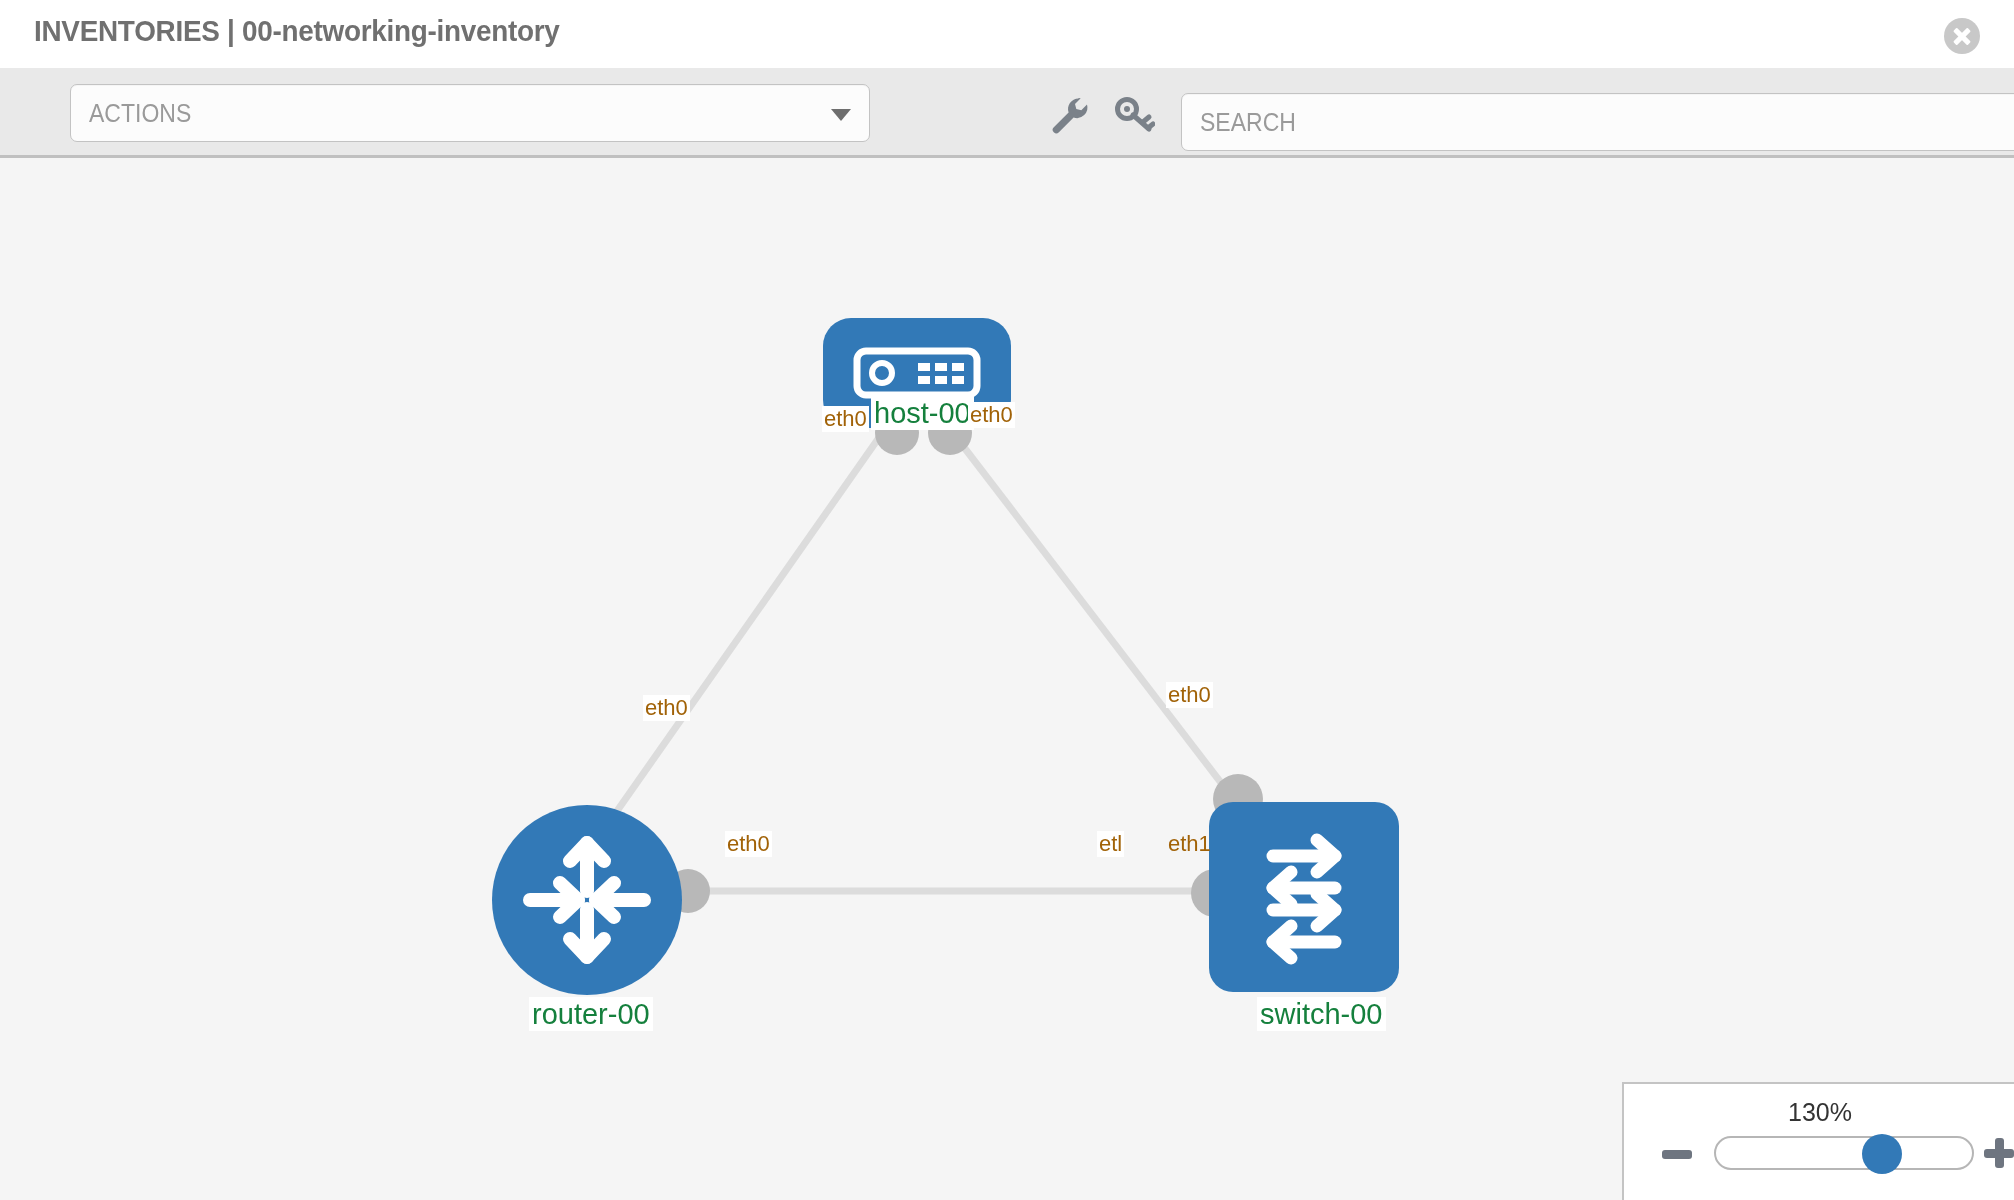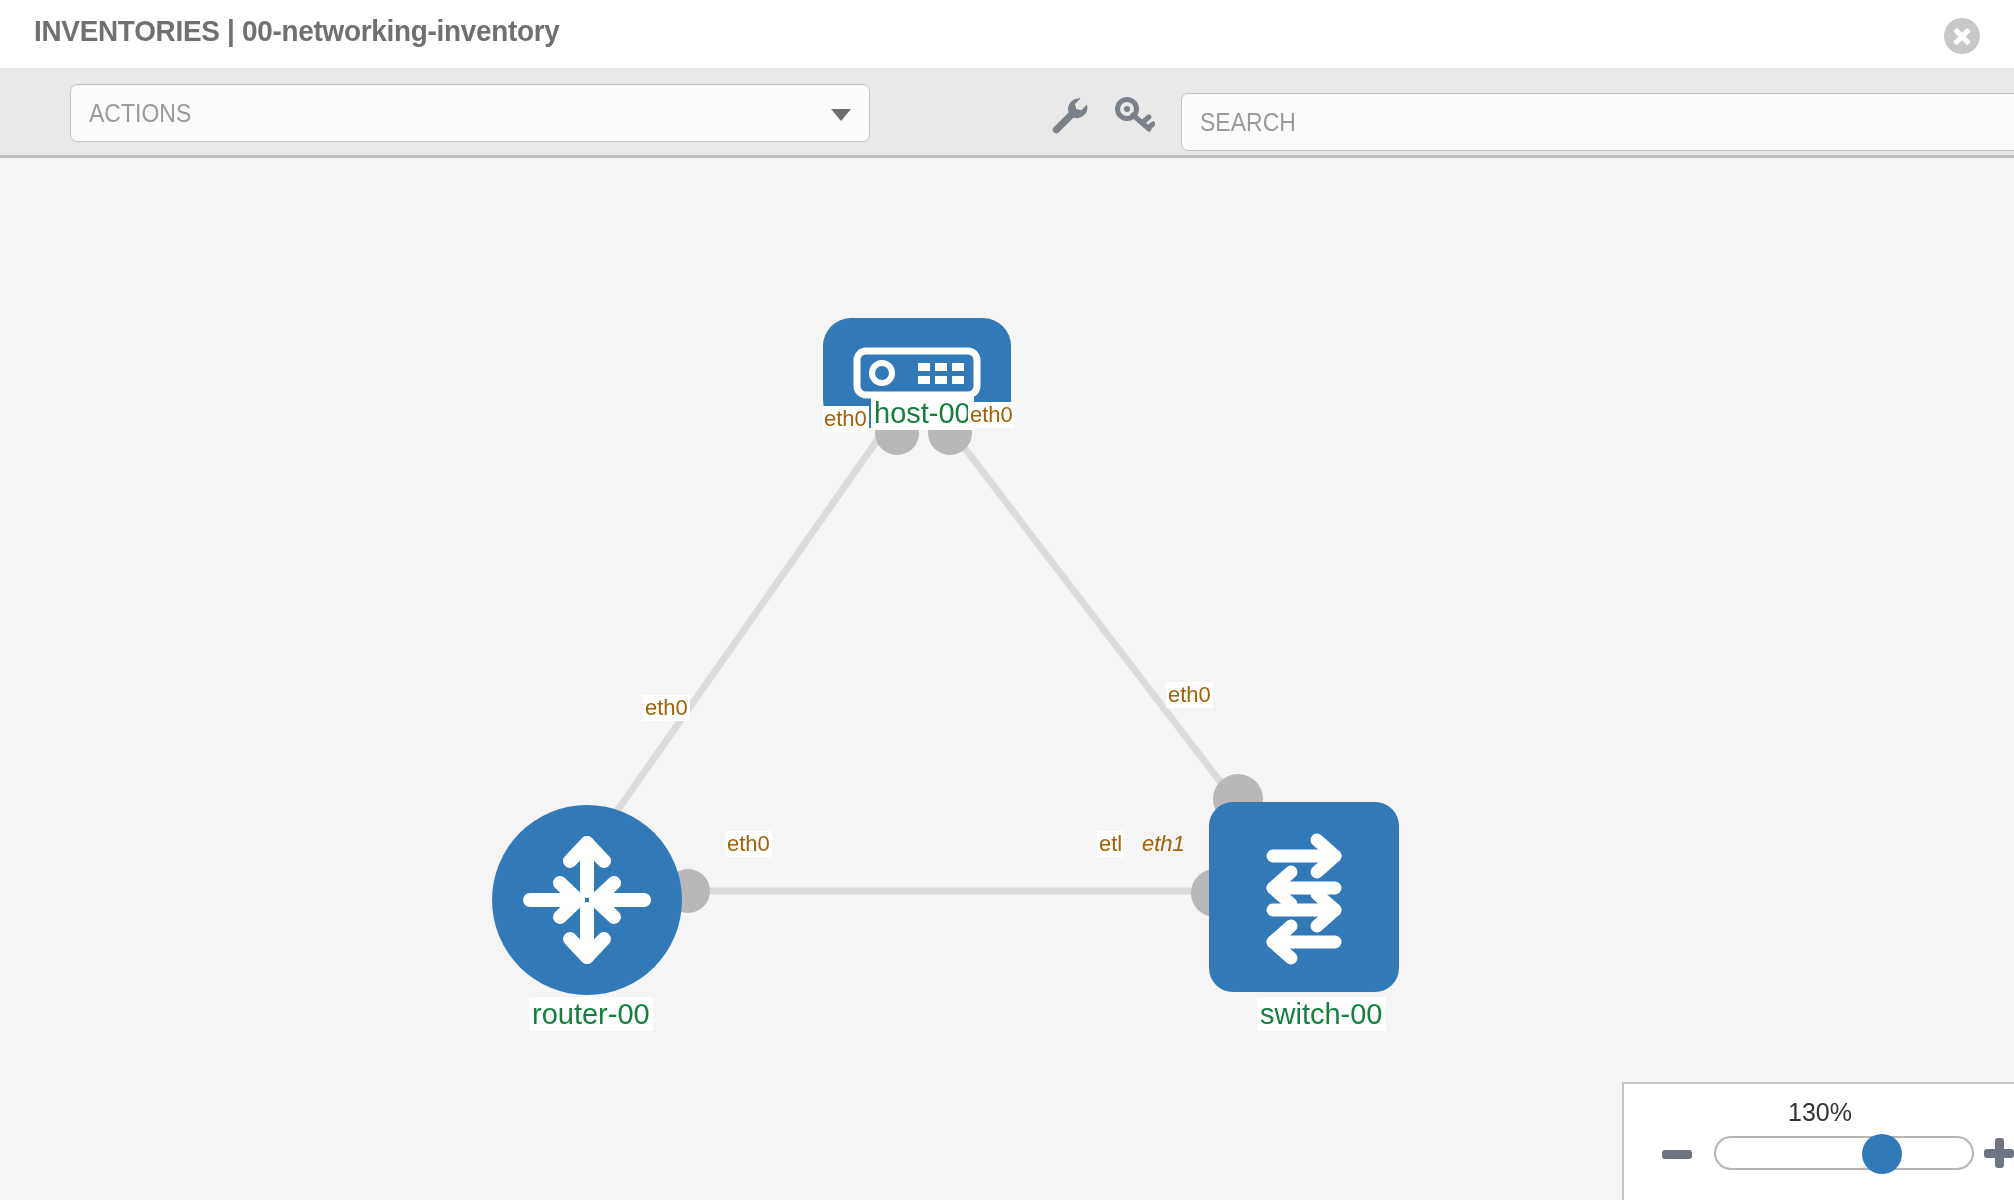--- a/index.html
+++ b/index.html
@@ -296,21 +296,21 @@
   <div class="node-label" style="left:871px; top:235px;">host-00</div>
   <div class="node-label" style="left:529px; top:836px;">router-00</div>
   <div class="node-label" style="left:1257px; top:836px;">switch-00</div>
 
   <div class="iface-label" style="left:822px; top:245px;">eth0</div>
   <div class="iface-label" style="left:968px; top:241px;">eth0</div>
   <div class="iface-label" style="left:643px; top:534px;">eth0</div>
   <div class="iface-label" style="left:1166px; top:521px;">eth0</div>
   <div class="iface-label" style="left:725px; top:670px;">eth0</div>
   <div class="iface-label" style="left:1097px; top:670px;">etl</div>
-  <div class="iface-label" style="left:1140px; top:670px; background:transparent;font-style:italic;">eth1</div>
+  <div class="iface-label" style="left:1166px; top:670px; background:transparent;">eth1</div>
 
 </div>
 
 <div id="zoom-panel">
   <div id="zoom-value">130%</div>
   <div id="zoom-minus"></div>
   <div id="zoom-slider">
     <div id="zoom-thumb"></div>
   </div>
   <div id="zoom-plus">

